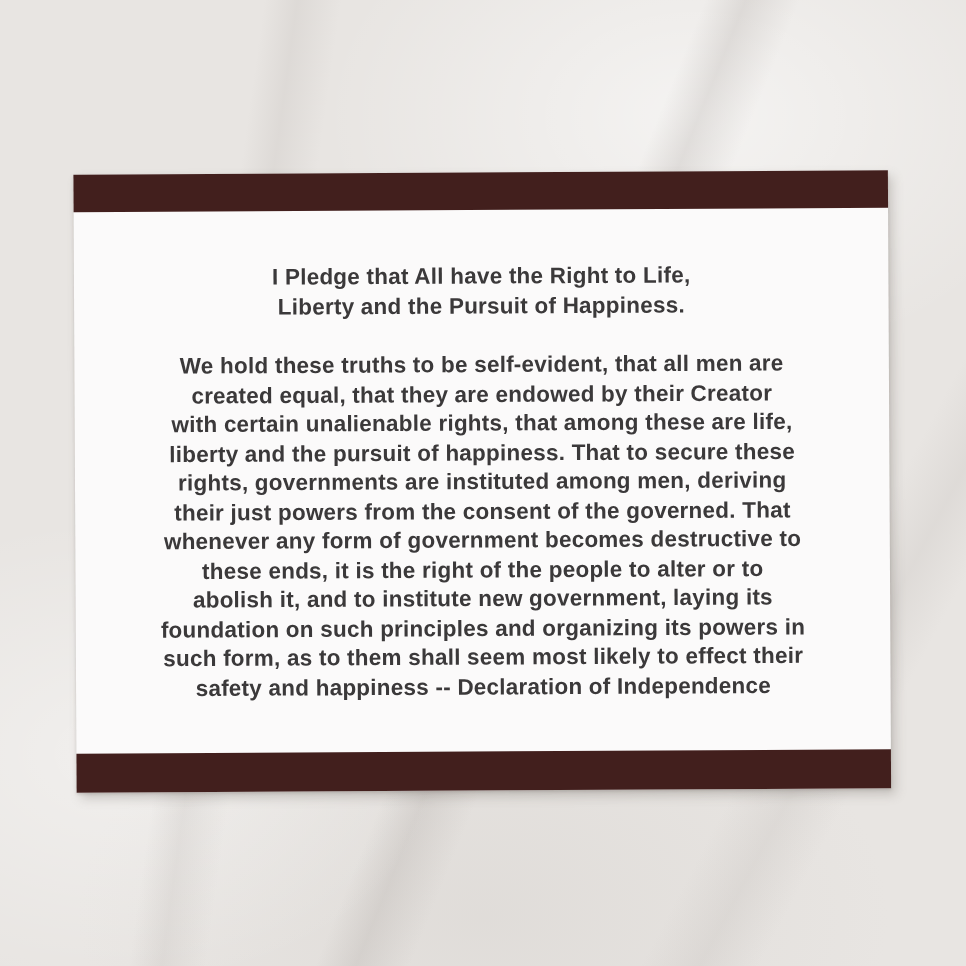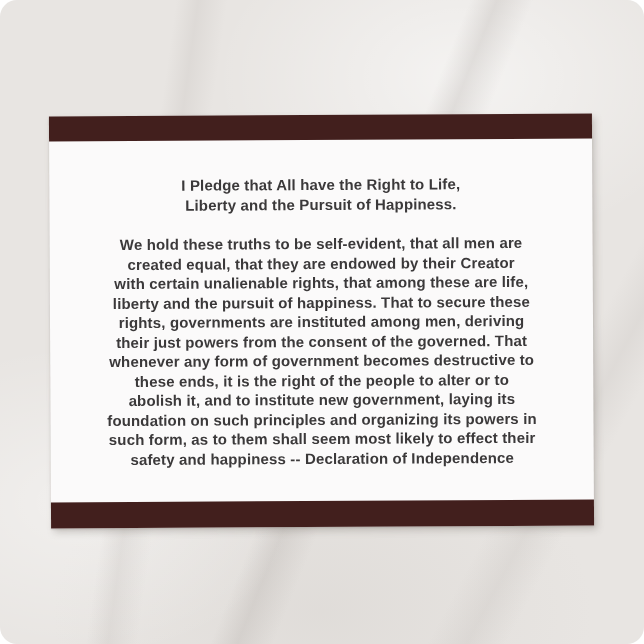--- a/index.html
+++ b/index.html
@@ -12,21 +12,20 @@
     height: 644px;
     overflow: hidden;
     background:
       linear-gradient(112deg, rgba(188,182,178,0) 52%, rgba(180,174,170,0.30) 55%, rgba(188,182,178,0) 59%),
       linear-gradient(98deg,  rgba(190,184,180,0) 24%, rgba(184,178,174,0.22) 27%, rgba(190,184,180,0) 31%),
       linear-gradient(118deg, rgba(190,184,180,0) 78%, rgba(178,172,168,0.18) 82%, rgba(190,184,180,0) 86%),
       radial-gradient(55% 38% at 72% 12%, rgba(255,255,255,0.55), rgba(255,255,255,0) 70%),
       radial-gradient(48% 34% at 12% 78%, rgba(255,255,255,0.40), rgba(255,255,255,0) 72%),
       radial-gradient(60% 40% at 50% 95%, rgba(214,210,206,0.45), rgba(214,210,206,0) 70%),
       var(--scene-bg, #e8e5e2);
-    border-radius: 17px;
   }
   .postcard {
     position: absolute;
     left: 50px;
     top: 115px;
     width: 543px;
     height: 412px;
     background: var(--paper, #fbfafa);
     transform: rotate(-0.3deg);
     transform-origin: 50% 50%;

